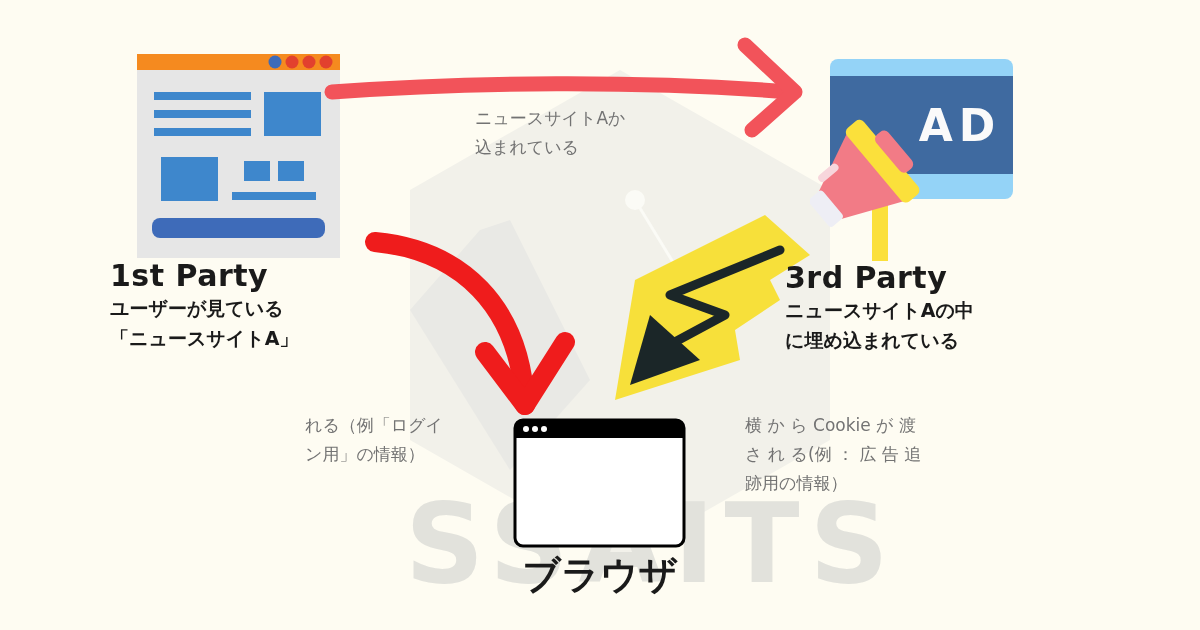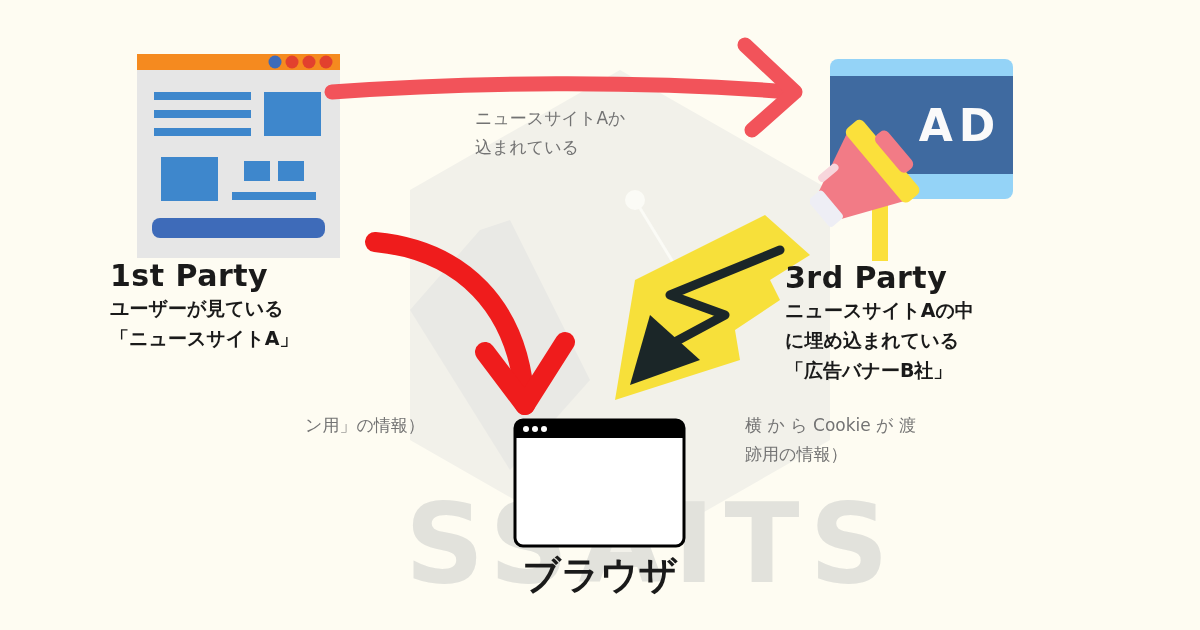--- a/index.html
+++ b/index.html
@@ -99,30 +99,31 @@
 <div class="abs label-bold" style="left:110px;top:258px;width:260px;">
   <div class="party-title">1st Party</div>
   <div class="party-sub">ユーザーが見ている</div>
   <div class="party-sub">「ニュースサイトA」</div>
 </div>
 
 <div class="abs label-bold" style="left:785px;top:260px;width:270px;">
   <div class="party-title">3rd Party</div>
   <div class="party-sub">ニュースサイトAの中</div>
   <div class="party-sub">に埋め込まれている</div>
-  <div class="party-sub">「広告バナーB社」</div>
 </div>
 
 <div class="abs note" style="left:475px;top:104px;width:220px;">
   <div>ニュースサイトAか</div>
   <div>込まれている</div>
 </div>
 
 <div class="abs note" style="left:305px;top:411px;width:200px;">
+  <div>れる（例「ログイ</div>
   <div>ン用」の情報）</div>
 </div>
 
 <div class="abs note" style="left:745px;top:411px;width:210px;">
   <div>横 か ら Cookie が 渡</div>
+  <div>さ れ る(例 ： 広 告 追</div>
   <div>跡用の情報）</div>
 </div>
 
 <div class="abs browser-label" style="left:520px;top:550px;width:160px;text-align:center;">ブラウザ</div>
 
 </body></html>

